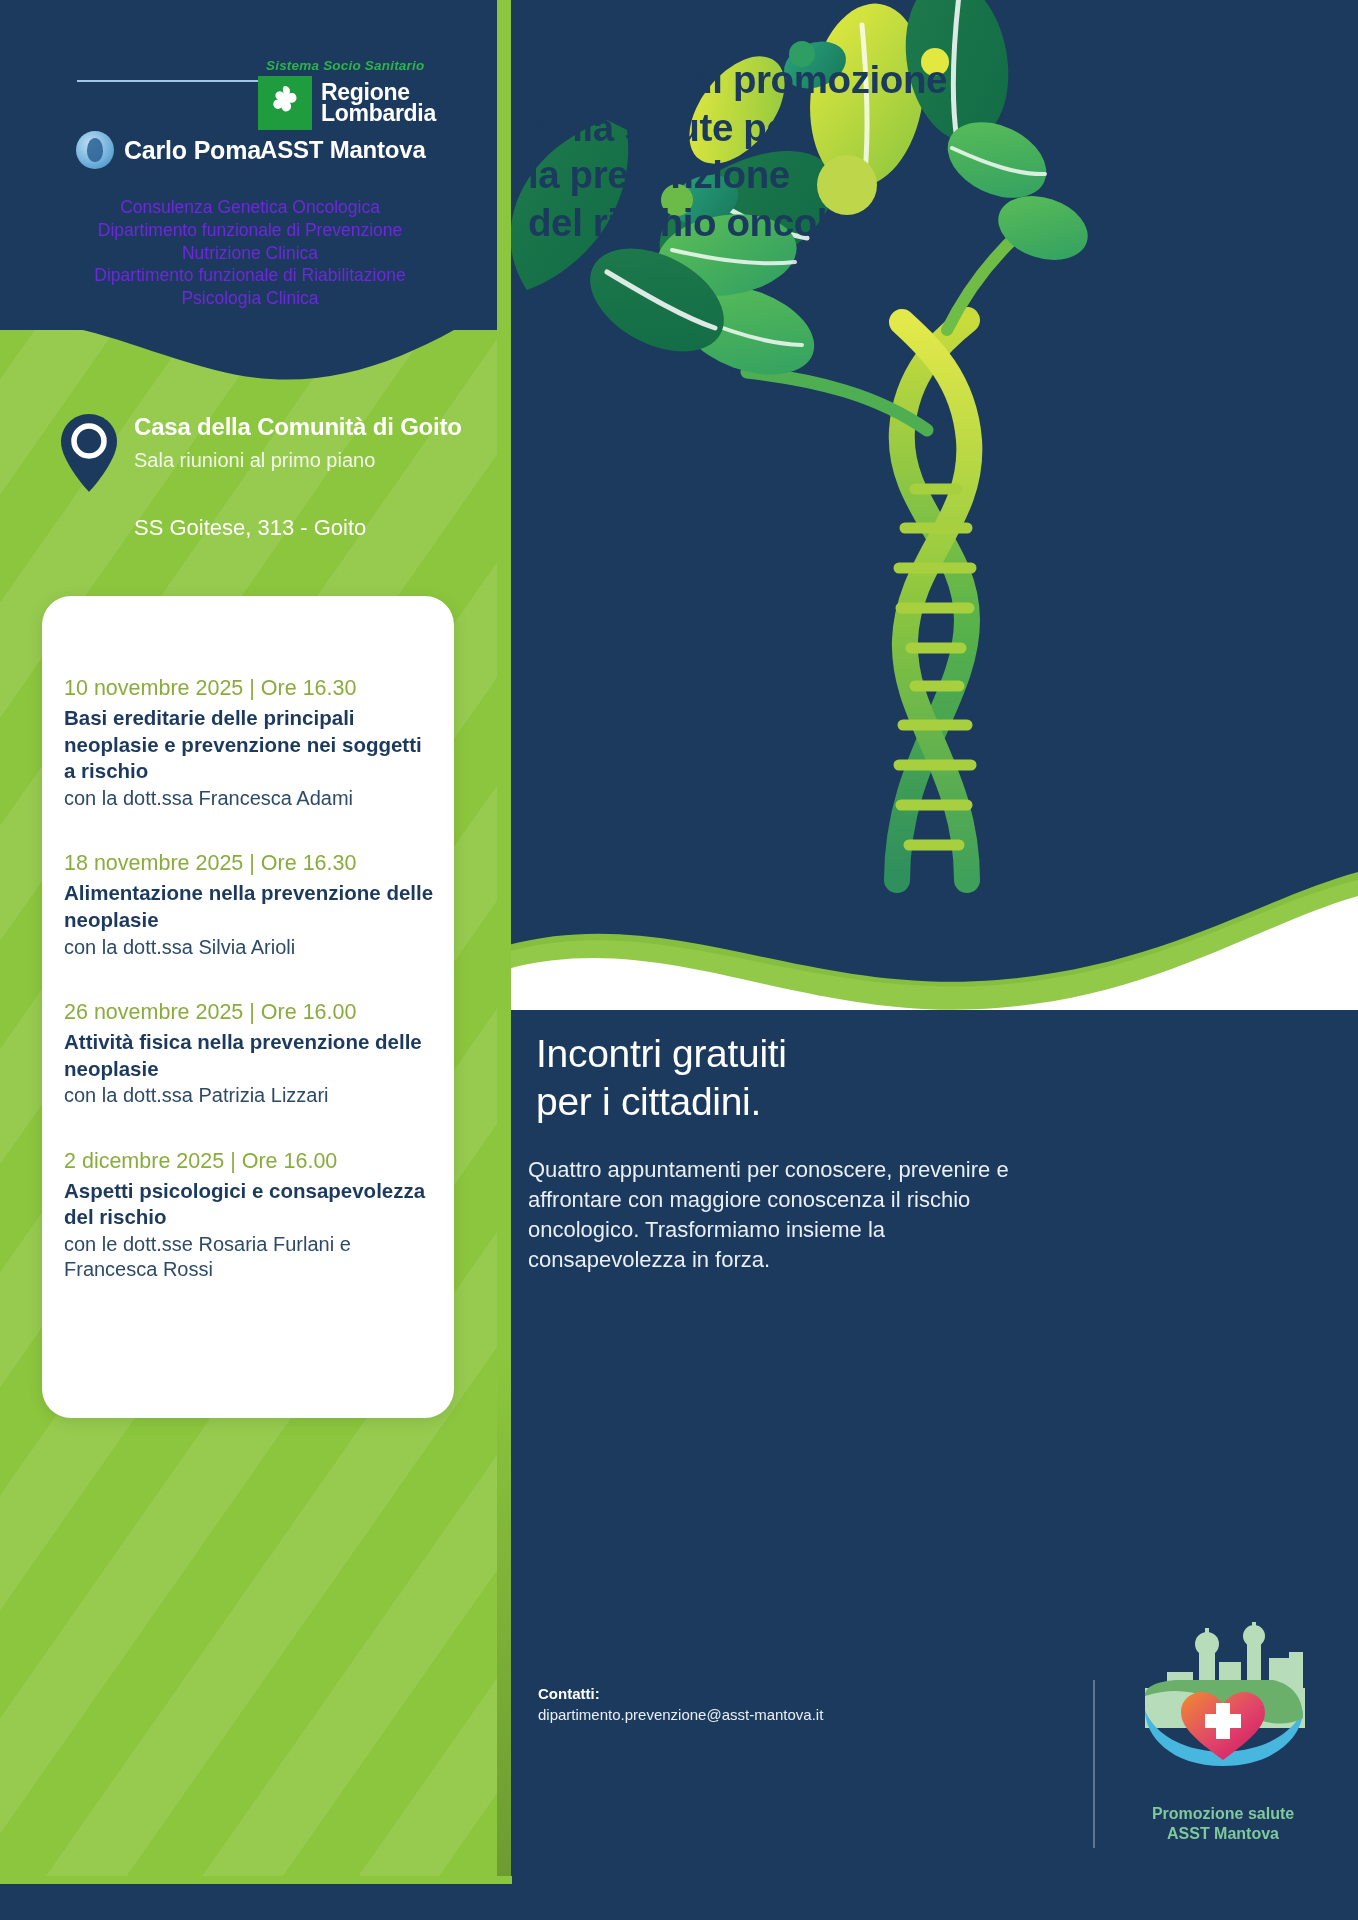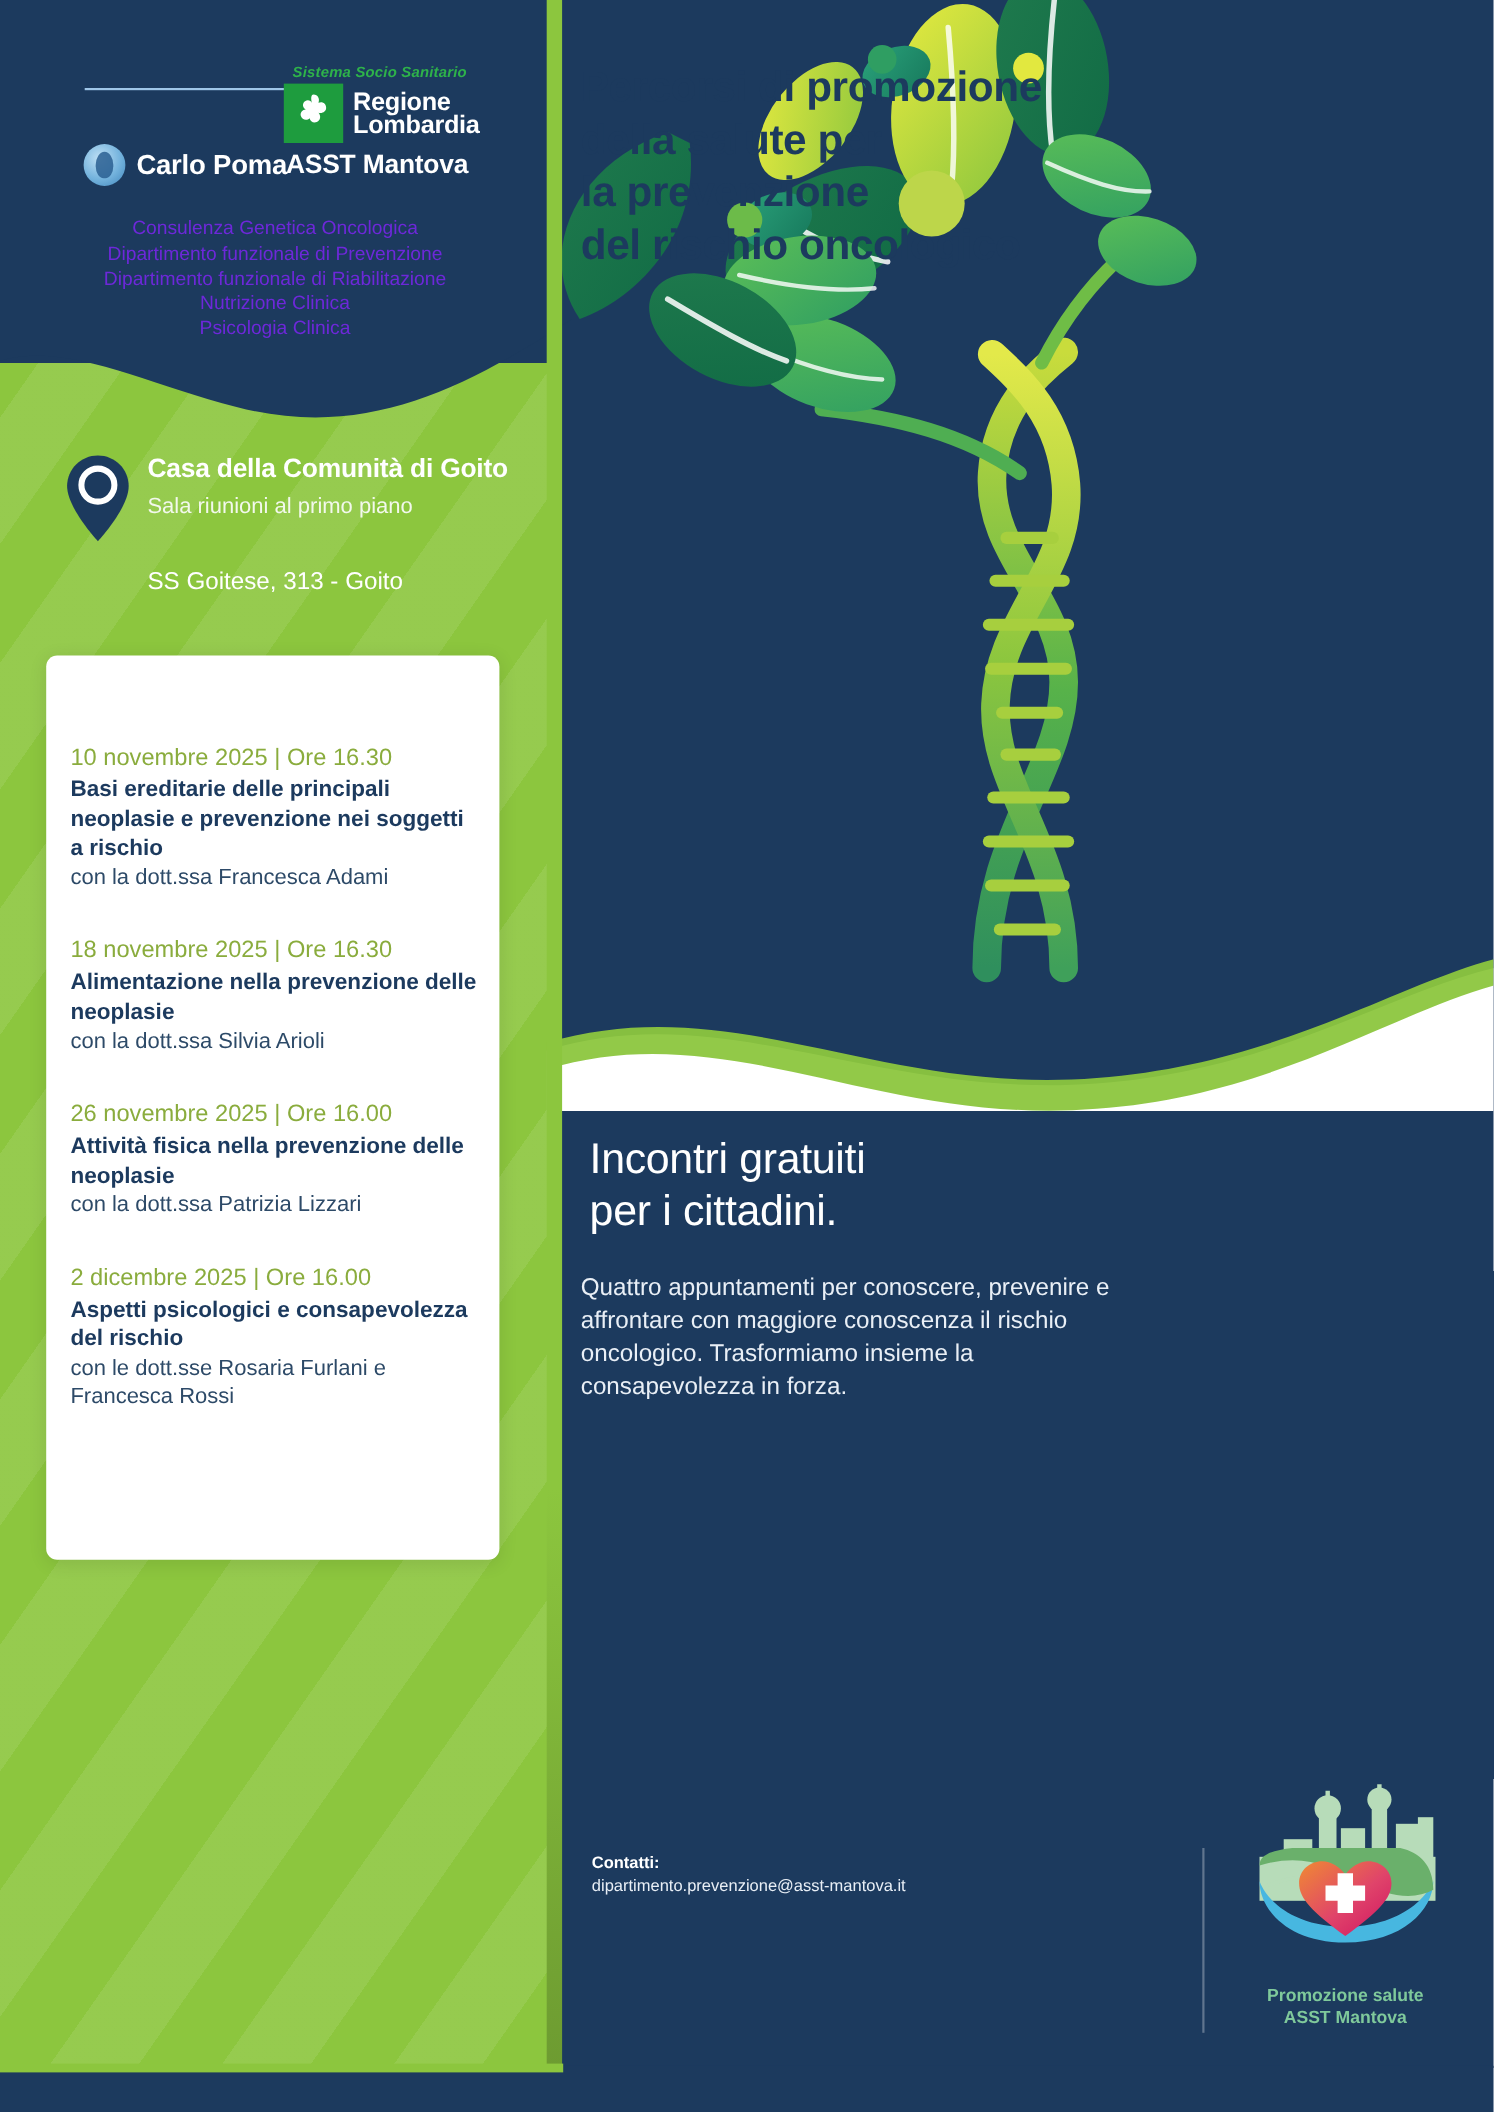--- a/index.html
+++ b/index.html
@@ -215,21 +215,21 @@
     font-size: 22px;
     font-weight: 400;
   }
 
   
   .card {
     position: absolute;
     left: 42px; top: 596px;
     width: 412px; height: 822px;
     background: #ffffff;
-    border-radius: 10px;
+    border-radius: 29px;
     box-shadow: 0 3px 16px rgba(0,0,0,0.10);
   }
   .card-inner {
     position: absolute;
     left: 22px; top: 78px;
     width: 372px;
   }
   .event { margin-bottom: 38px; }
   .event:last-child { margin-bottom: 0; }
   .event-date {
@@ -445,22 +445,22 @@
           <div>Lombardia</div>
         </div>
       </div>
       <div class="asst-name">ASST Mantova</div>
     </div>
   </div>
 
   <div class="dept-list">
     <div>Consulenza Genetica Oncologica</div>
     <div>Dipartimento funzionale di Prevenzione</div>
+    <div>Nutrizione Clinica</div>
     <div>Dipartimento funzionale di Riabilitazione</div>
-    <div>Nutrizione Clinica</div>
     <div>Psicologia Clinica</div>
   </div>
 
   <div class="main-title">
     <div>Percorsi di promozione</div>
     <div>della salute per</div>
     <div>la prevenzione</div>
     <div>del rischio oncologico</div>
   </div>
 

